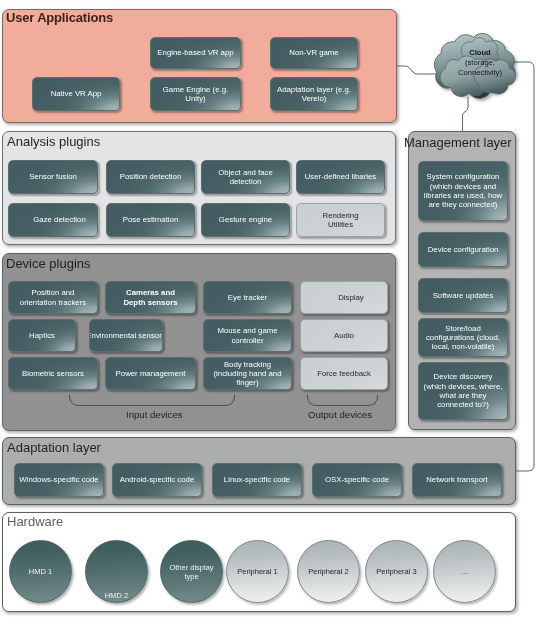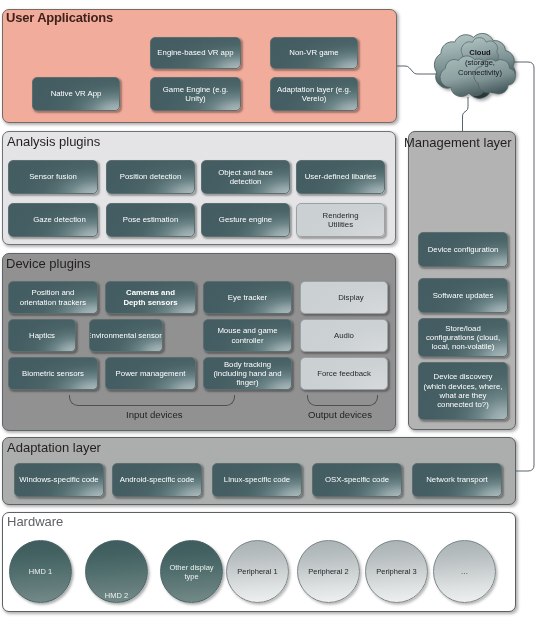--- a/index.html
+++ b/index.html
@@ -183,20 +183,26 @@
       <span style="white-space: pre;">Power management</span>
     </div>
     <div class="node teal" style="left: 203px; top: 357px; width: 89px; height: 33px;">
       <span style="white-space: pre;">Body tracking
 (including hand and
 finger)</span>
     </div>
     <div class="node lightbox" style="left: 300px; top: 357px; width: 88px; height: 33px;">
       <span style="white-space: pre;">Force feedback</span>
     </div>
+    <div class="node teal" style="left: 418px; top: 161px; width: 90px; height: 60px;">
+      <span style="white-space: pre;">System configuration
+(which devices and
+libraries are used, how
+are they connected)</span>
+    </div>
     <div class="node teal" style="left: 418px; top: 232px; width: 90px; height: 35px;">
       <span style="white-space: pre;">Device configuration</span>
     </div>
     <div class="node teal" style="left: 418px; top: 278px; width: 90px; height: 35px;">
       <span style="white-space: pre;">Software updates</span>
     </div>
     <div class="node teal" style="left: 418px; top: 318px; width: 90px; height: 39px;">
       <span style="white-space: pre;">Store/load
 configurations (cloud,
 local, non-volatile)</span>

